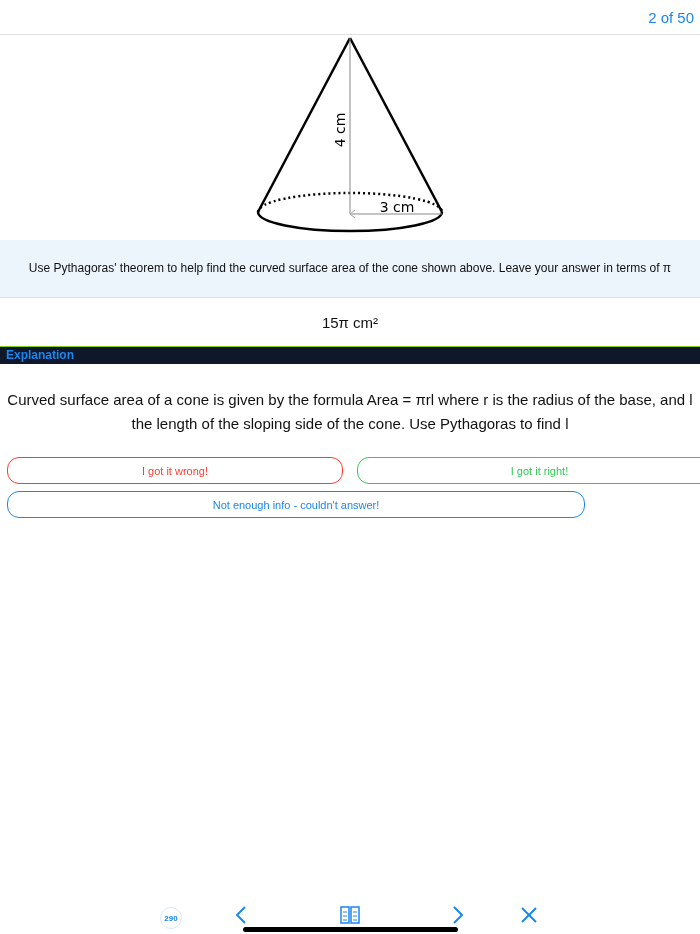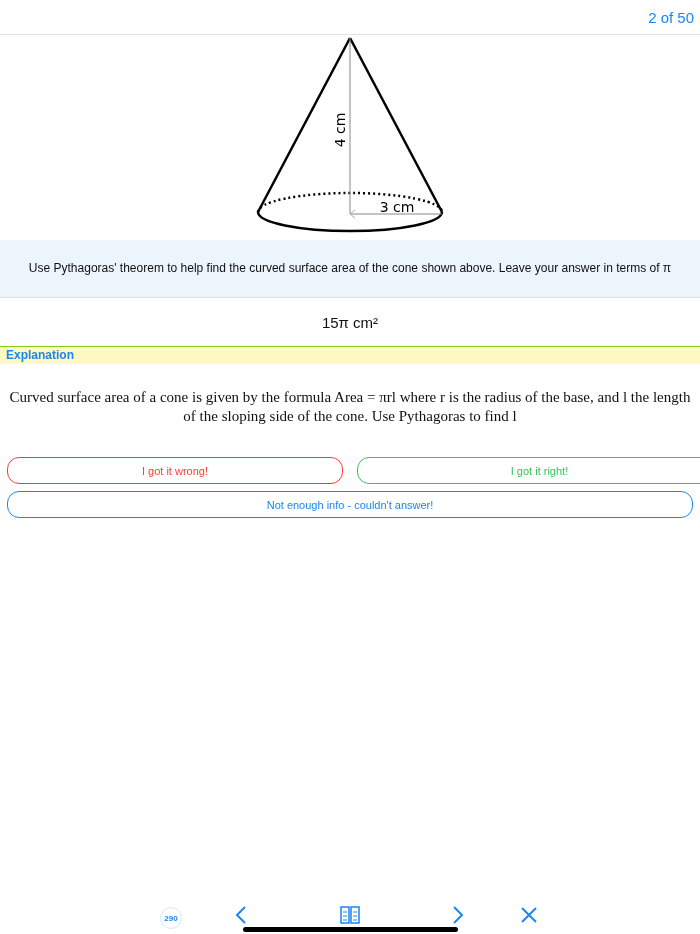--- a/index.html
+++ b/index.html
@@ -73,55 +73,54 @@
       justify-content: center;
       font-size: 15px;
       color: #111;
       border-bottom: 4px solid #84cc16;
     }
     .expl-header {
       position: absolute;
       top: 347px;
       left: 0; right: 0;
       height: 17px;
-      background: #fef9c3;
+      background: #0f172a;
       font-size: 12px;
       font-weight: bold;
       color: #1a86f0;
       padding-left: 6px;
       line-height: 17px;
     }
     .expl-body {
       position: absolute;
       top: 388px;
       left: 0; right: 0;
       text-align: center;
       font-size: 15px;
-      line-height: 19px;
+      line-height: 24px;
       color: #111;
-      padding: 0 8px;
-      font-family: Liberation Serif, serif;
+      padding: 0 0;
     }
     .btn {
       position: absolute;
       box-sizing: border-box;
       height: 27px;
       border-radius: 12px;
       border: 1.5px solid;
       background: #fff;
       font-size: 11px;
       font-weight: normal;
       display: flex;
       align-items: center;
       justify-content: center;
       cursor: pointer;
     }
     .btn-wrong { left: 7px; width: 336px; top: 457px; border-color: #ff3b30; color: #ff3b30; }
     .btn-right { left: 357px; width: 365px; top: 457px; border-color: #34c759; color: #34c759; }
-    .btn-info { left: 7px; width: 686px; top: 491px; border-color: #1a86f0; color: #1a86f0; }
+    .btn-info { left: 7px; width: 578px; top: 491px; border-color: #1a86f0; color: #1a86f0; }
     .toolbar {
       position: absolute;
       bottom: 0; left: 0; right: 0;
       height: 40px;
     }
     .tb-item { position: absolute; color: #1a86f0; }
     .badge {
       left: 160px; top: 13px;
       width: 22px; height: 22px;
       border-radius: 50%;

